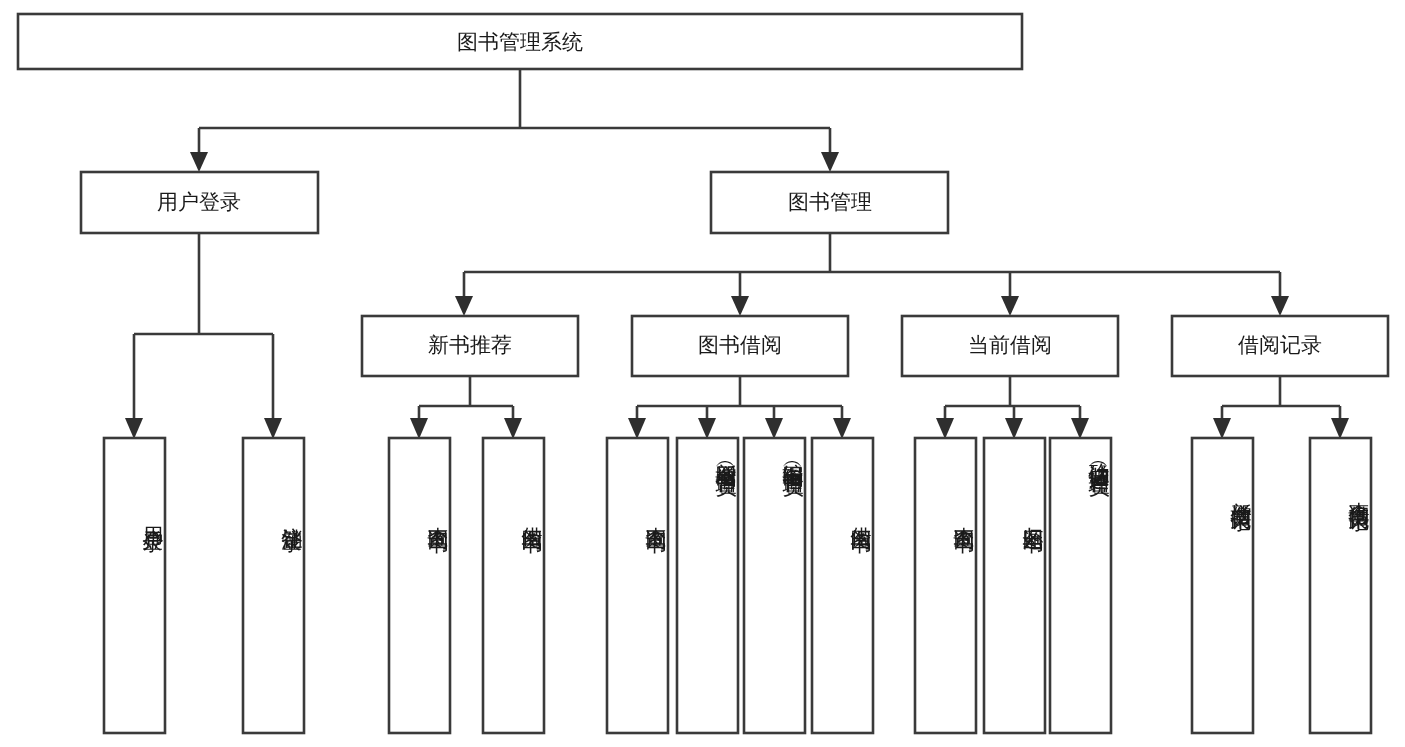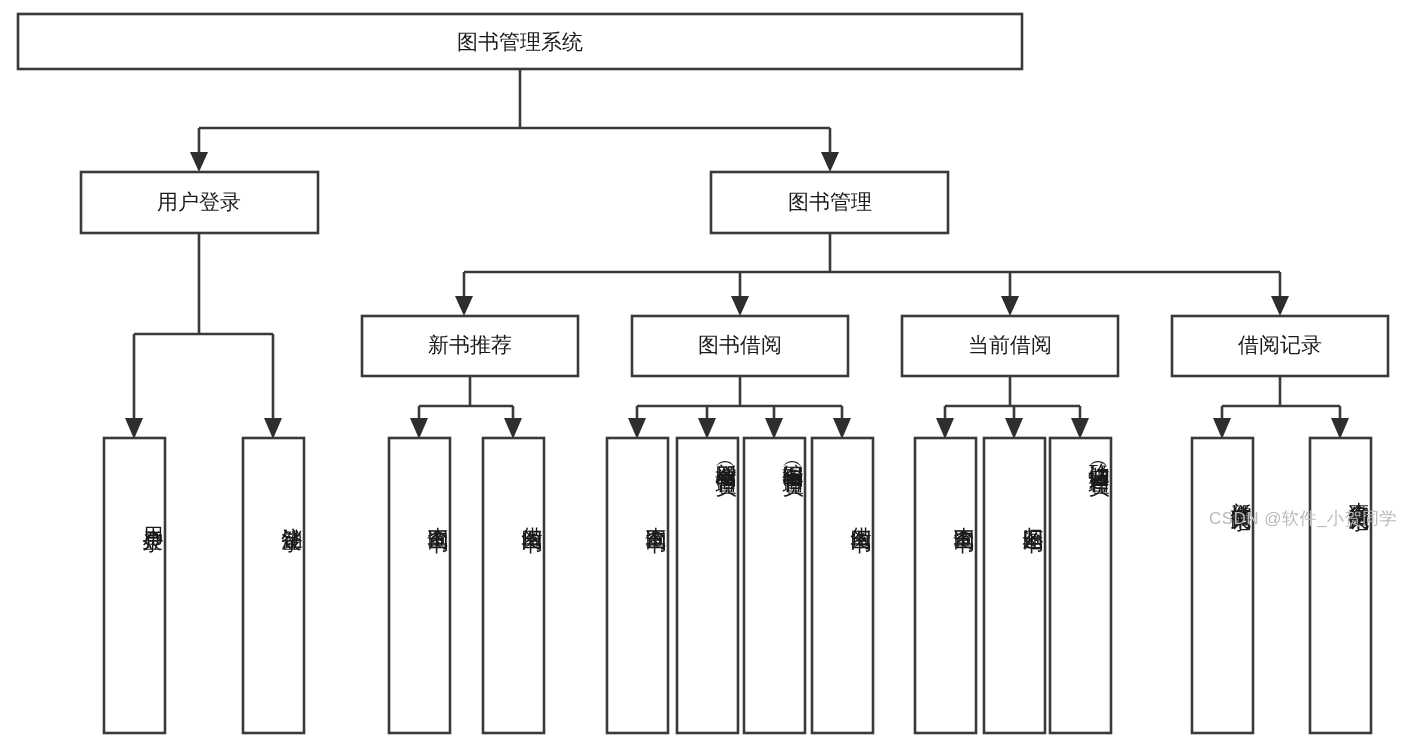--- a/index.html
+++ b/index.html
@@ -181,14 +181,13 @@
   <div class="vlabel" style="left:744px; top:446px; width:61px;">编辑图书（管理员）</div>
   <div class="vlabel" style="left:812px; top:510px; width:61px;">借阅图书</div>
 
   <div class="vlabel" style="left:915px; top:510px; width:61px;">查询图书</div>
   <div class="vlabel" style="left:984px; top:510px; width:61px;">归还图书</div>
   <div class="vlabel" style="left:1050px; top:446px; width:61px;">确认归还（管理员）</div>
 
   <div class="vlabel" style="left:1192px; top:485px; width:61px;">新增借阅记录</div>
   <div class="vlabel" style="left:1310px; top:485px; width:61px;">查询借阅记录</div>
 
-  <div class="watermark">CSDN @软件_小贺同学</div>
 </div>
 
 </body></html>

